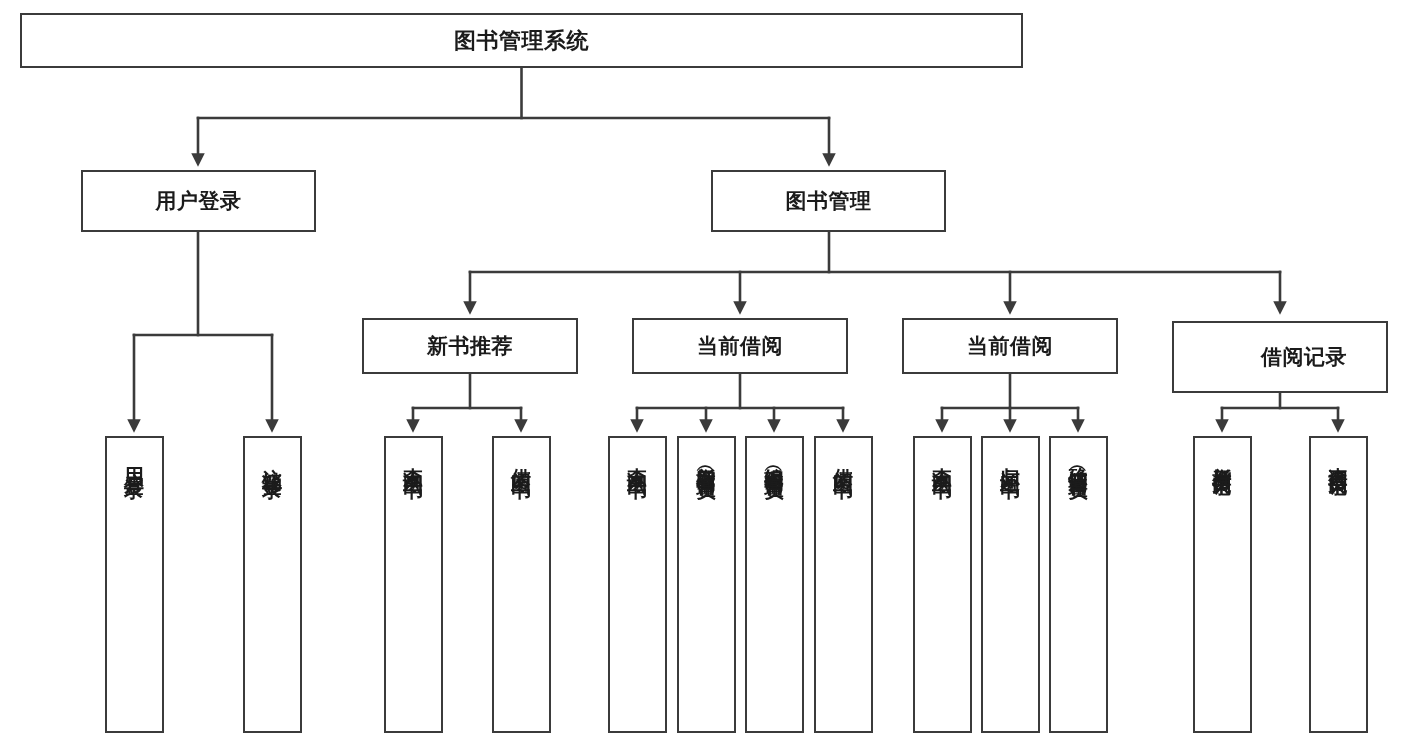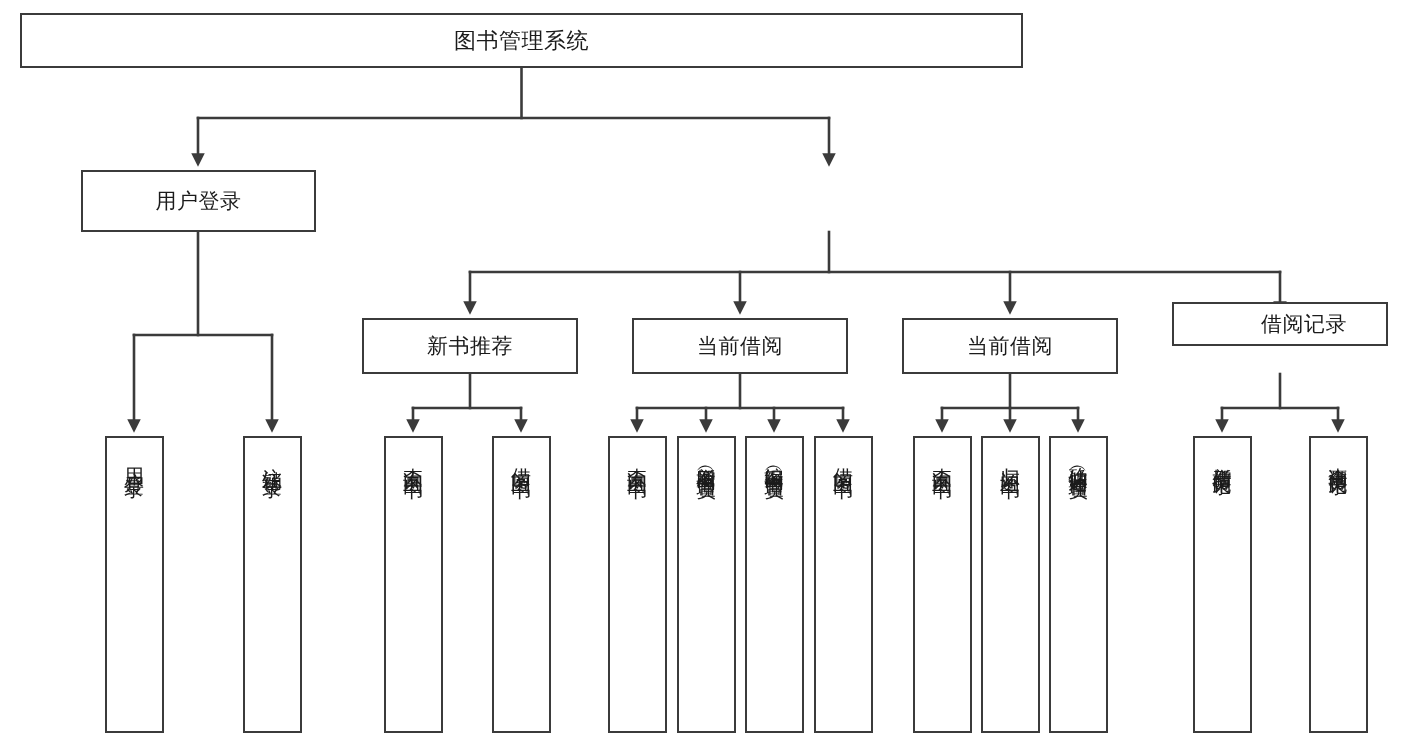--- a/index.html
+++ b/index.html
@@ -19,20 +19,21 @@
     border:2.2px solid #3b3b3b;
     display:flex;align-items:center;justify-content:center;
     text-align:center;
     z-index:3;
   }
   .node .lbl{
     display:block;
     line-height:1.18;
     letter-spacing:0.5px;
     white-space:pre;
+    font-weight:bold;
   }
   
   .node.h .lbl{font-size:21px;}
   .node.root .lbl{font-size:22px;}
 
   
   .node.v{
     align-items:flex-start;
     justify-content:center;
     padding-top:14px;
@@ -111,31 +112,34 @@
     </g>
   </svg>
 
   <div class="node h root" style="left:20px;top:13px;width:1003px;height:55px;">
     <span class="lbl">图书管理系统</span>
   </div>
 
   <div class="node h" style="left:81px;top:170px;width:235px;height:62px;">
     <span class="lbl">用户登录</span>
   </div>
+  <div class="node h" style="left:711px;top:170px;width:235px;height:62px;">
+    <span class="lbl">图书管理</span>
+  </div>
 
   <div class="node h" style="left:362px;top:318px;width:216px;height:56px;">
     <span class="lbl">新书推荐</span>
   </div>
   <div class="node h" style="left:632px;top:318px;width:216px;height:56px;">
     <span class="lbl">当前借阅</span>
   </div>
   <div class="node h" style="left:902px;top:318px;width:216px;height:56px;text-align:right;">
     <span class="lbl">当前借阅</span>
   </div>
-  <div class="node h" style="left:1172px;top:302px;width:216px;height:44px;padding-left:48px;">
+  <div class="node h" style="left:1172px;top:321px;width:216px;height:72px;padding-left:48px;">
     <span class="lbl">借阅记录</span>
   </div>
 
   <div class="node v" style="left:105px;top:436px;width:59px;height:297px;">
     <span class="lbl">用户登录</span>
   </div>
   <div class="node v" style="left:243px;top:436px;width:59px;height:297px;">
     <span class="lbl">注销登录</span>
   </div>
 

